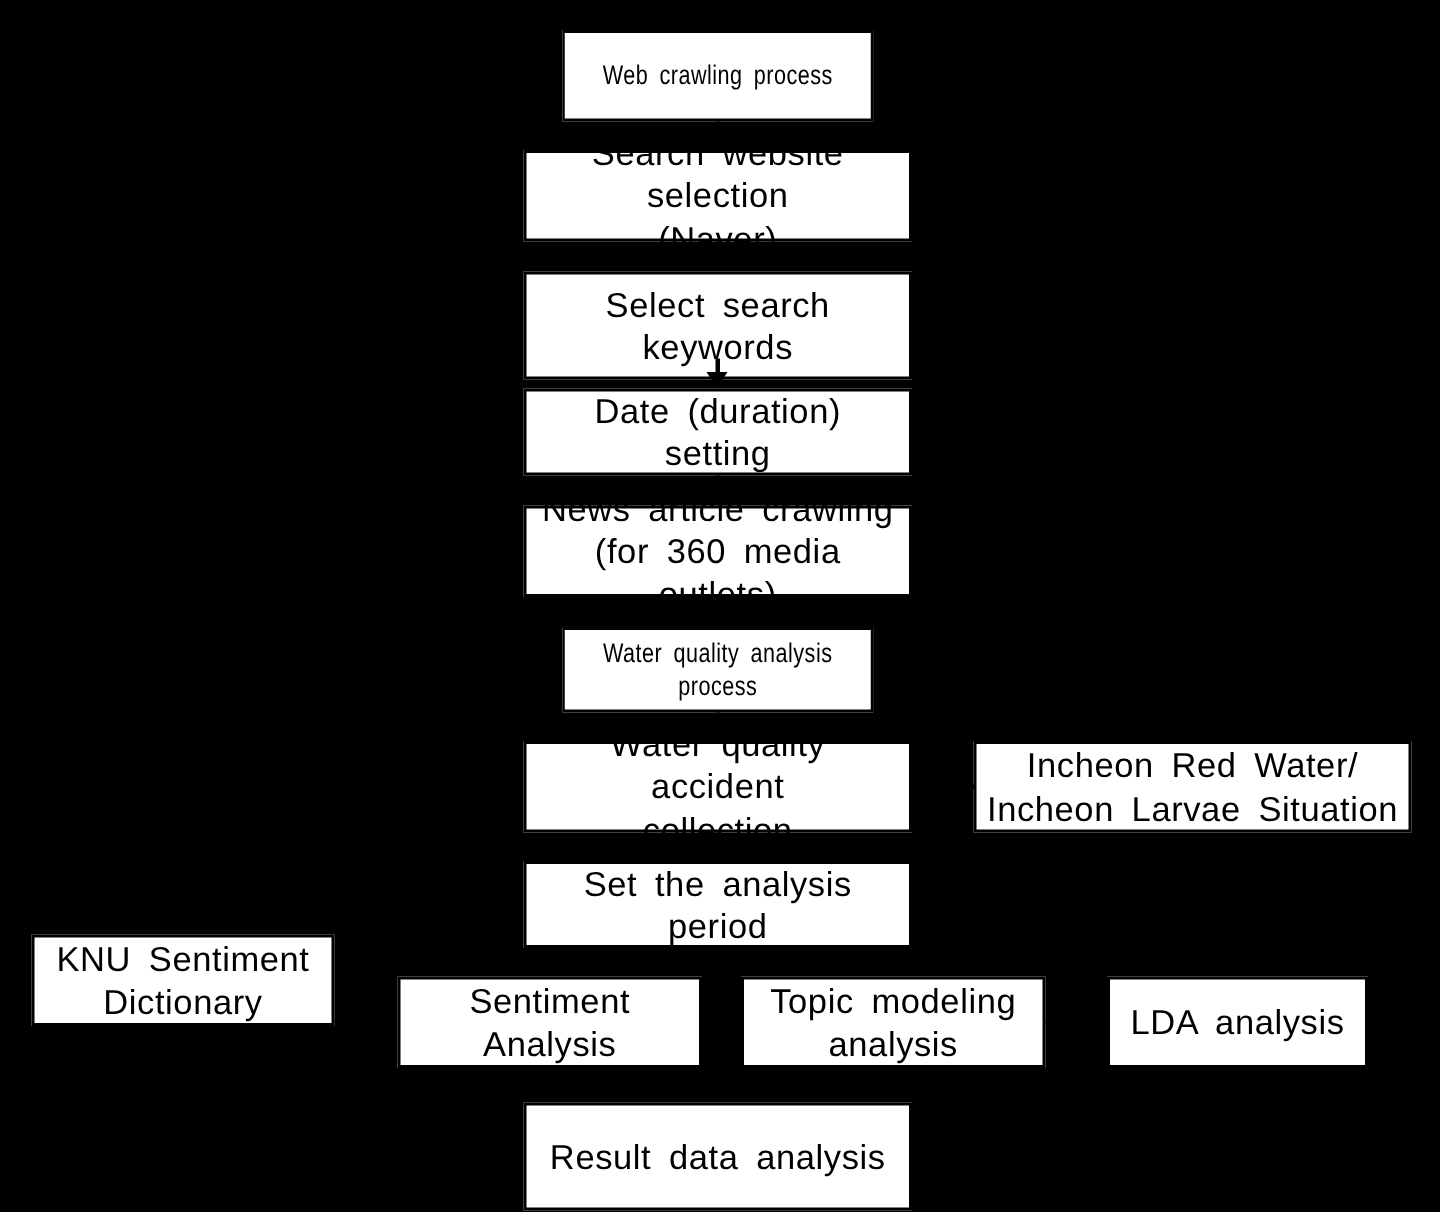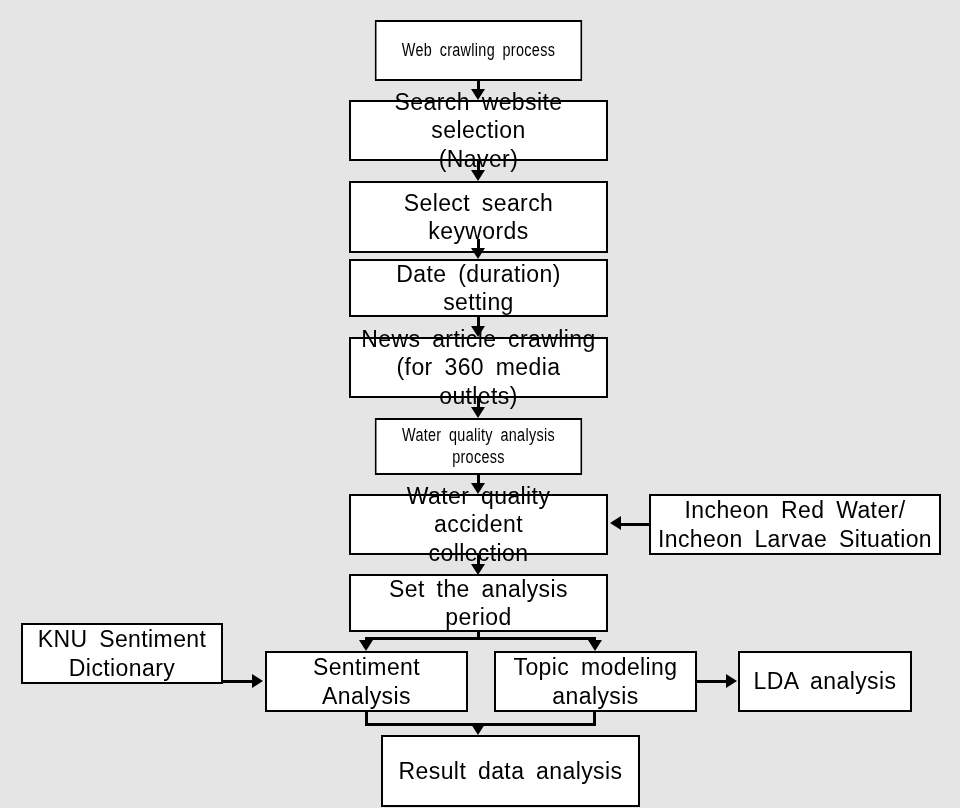--- a/index.html
+++ b/index.html
@@ -8,21 +8,21 @@
     background: #ffffff;
   }
   body {
     font-family: "Liberation Sans", sans-serif;
     color: #000000;
   }
   #canvas {
     position: relative;
     width: 960px;
     height: 808px;
-    background: #e5e5e5;
+    background: #000000;
     overflow: hidden;
   }
   .node {
     position: absolute;
     box-sizing: border-box;
     border: 2px solid #000000;
     background: #ffffff;
     display: flex;
     align-items: center;
     justify-content: center;
@@ -136,21 +136,21 @@
 
   <div class="node" style="left:494px; top:651px; width:203px; height:61px;">
     <span class="txt">Topic modeling
 analysis</span>
   </div>
 
   <div class="node" style="left:738px; top:651px; width:174px; height:61px;">
     <span class="txt">LDA analysis</span>
   </div>
 
-  <div class="node" style="left:349px; top:735px; width:259px; height:72px;margin-left:32px;">
+  <div class="node" style="left:349px; top:735px; width:259px; height:72px;">
     <span class="txt">Result data analysis</span>
   </div>
 
   <div class="vline" style="left:477px; top:81px; height:9px;"></div>
   <div class="arrow-down" style="left:471px; top:89px;"></div>
 
   <div class="vline" style="left:477px; top:161px; height:10px;"></div>
   <div class="arrow-down" style="left:471px; top:170px;"></div>
 
   <div class="vline" style="left:477px; top:239px; height:10px;"></div>

